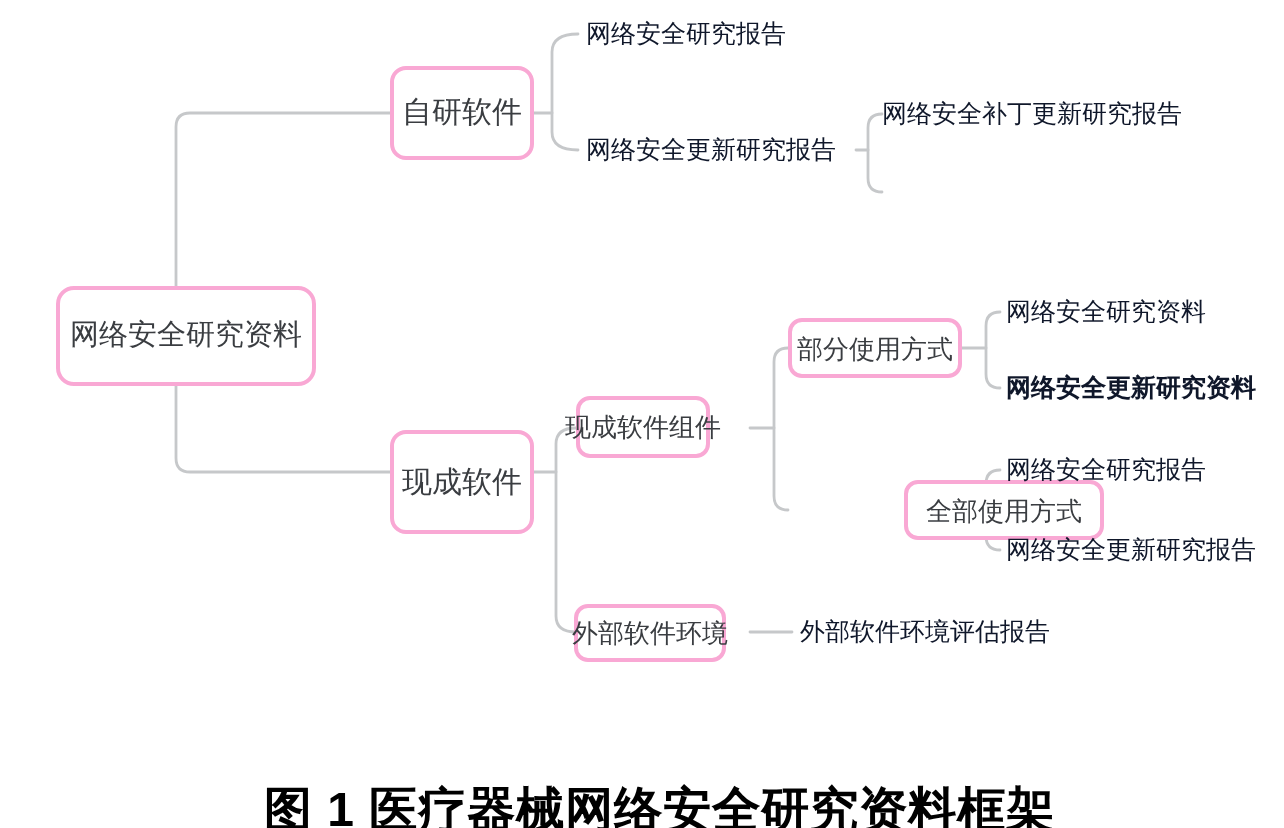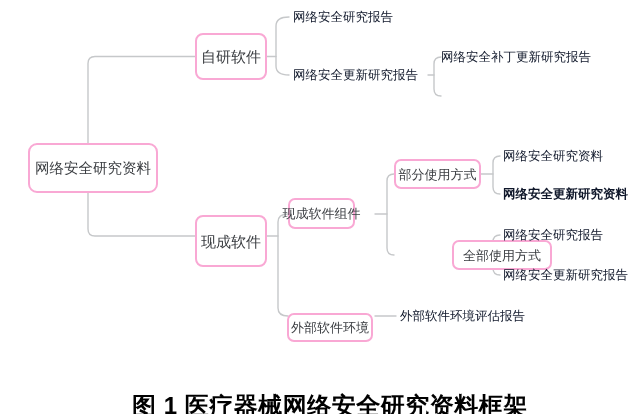--- a/index.html
+++ b/index.html
@@ -54,21 +54,21 @@
   <div class="box l1" style="left:195px;top:33px;width:72px;height:47px;">自研软件</div>
 
   <div class="box l1" style="left:195px;top:215px;width:72px;height:52px;">现成软件</div>
 
   <div class="box l2" style="left:288px;top:198px;width:67px;height:31px;">现成软件组件</div>
 
   <div class="box l2" style="left:394px;top:159px;width:87px;height:30px;">部分使用方式</div>
 
   <div class="box l2" style="left:409px;top:240px;width:100px;height:30px;margin-left:43px;">全部使用方式</div>
 
-  <div class="box l2" style="left:287px;top:302px;width:86px;height:29px;margin-top:11px;">外部软件环境</div>
+  <div class="box l2" style="left:287px;top:302px;width:76px;height:29px;">外部软件环境</div>
 
   <div class="leaf" style="left:293px;top:17px;">网络安全研究报告</div>
 
   <div class="leaf" style="left:293px;top:75px;">网络安全更新研究报告</div>
 
   <div class="leaf" style="left:441px;top:57px;">网络安全补丁更新研究报告</div>
 
 
   <div class="leaf" style="left:503px;top:156px;">网络安全研究资料</div>
 

